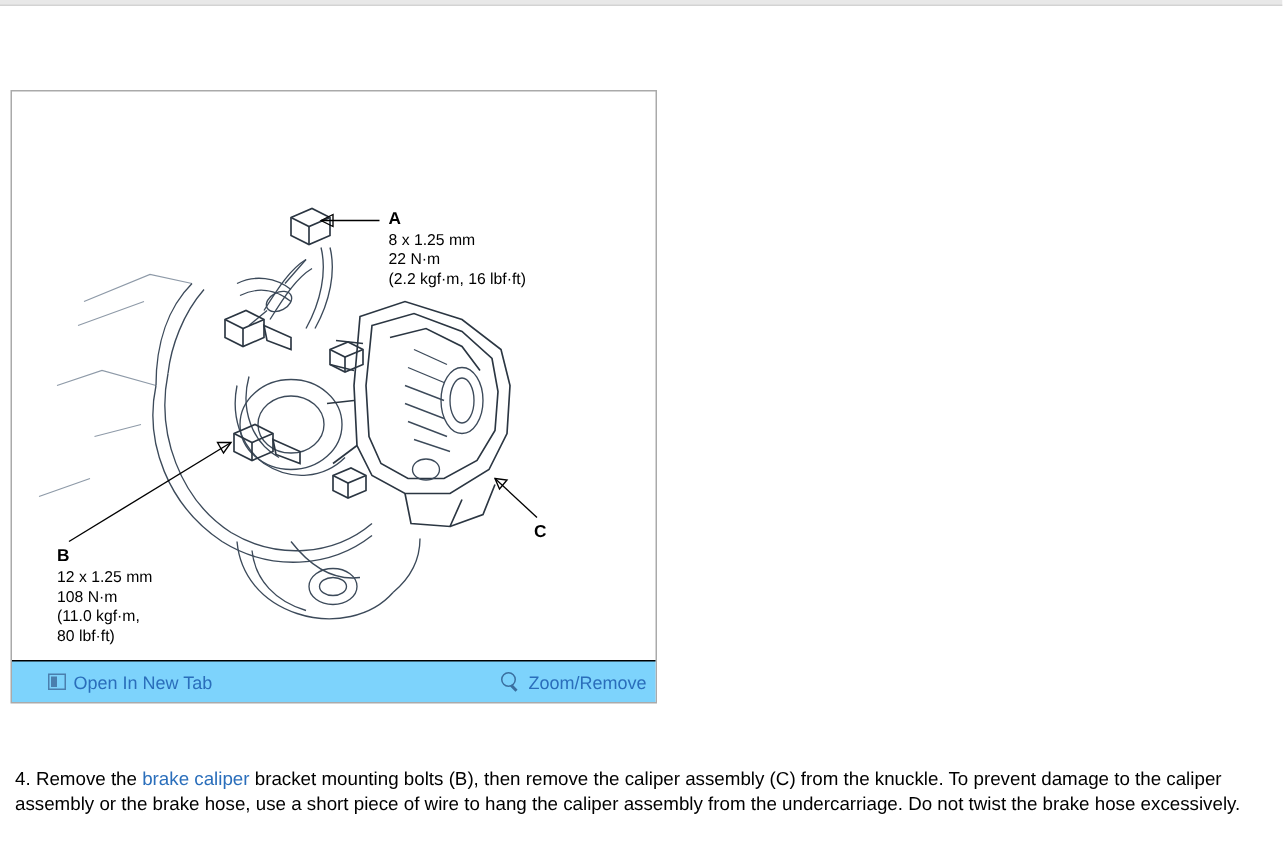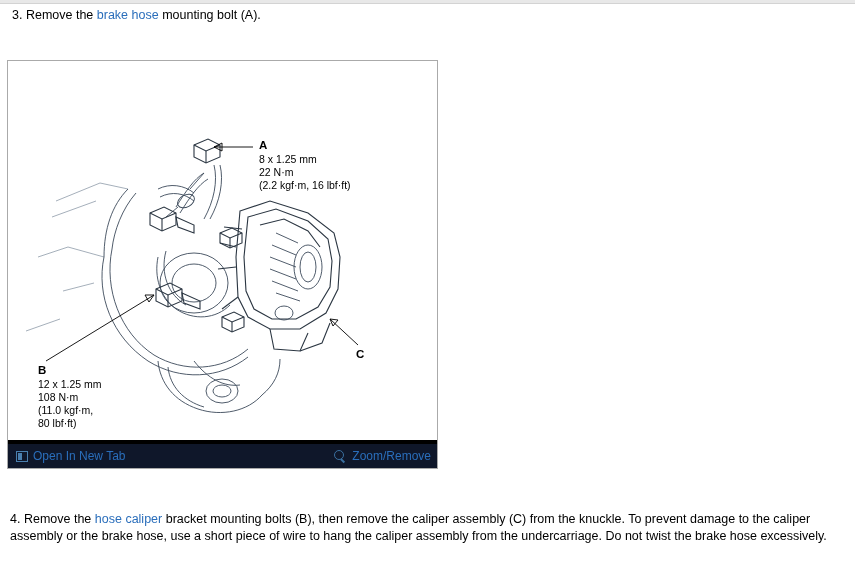--- a/index.html
+++ b/index.html
@@ -57,26 +57,26 @@
     overflow: hidden;
   }
   .figure-canvas svg { display: block; }
 
   .figure-footer {
     position: absolute;
     left: 0;
     bottom: 0;
     width: 429px;
     height: 28px;
-    background: #0f172a;
-    border-top: 4px solid #000000;
+    background: #7dd3fc;
+    border-top: 1px solid #000000;
     display: flex;
     align-items: center;
     justify-content: space-between;
-    padding: 0 6px 0 8px;
+    padding: 0 6px 0 24px;
   }
   .footer-btn {
     display: flex;
     align-items: center;
     gap: 5px;
     font-size: 12px;
     color: #2a6ebb;
     cursor: pointer;
     white-space: nowrap;
   }
@@ -131,24 +131,20 @@
   .draw-dark { fill: none; stroke: #2b3642; stroke-width: 1.1; }
   .lead { fill: none; stroke: #000; stroke-width: 0.9; }
 </style>
 </head>
 <body>
 
 <div id="page">
 
   <div class="topbar"></div>
 
-  <div class="step step-3">
-    <span>3.</span>
-    <span>Remove the </span><a class="link" href="#">brake hose</a><span> mounting bolt (A).</span>
-  </div>
 
   <div class="figure-panel">
     <div class="figure-canvas">
       <svg width="429" height="379" viewBox="0 0 429 379" xmlns="http://www.w3.org/2000/svg">
 
         <g class="draw-light">
           <path d="M48 140 L92 122 L120 128"></path>
           <path d="M44 156 L88 140"></path>
           <path d="M30 196 L60 186 L96 196"></path>
           <path d="M55 230 L86 222"></path>
@@ -280,16 +276,16 @@
       </div>
       <div class="footer-btn">
         <span class="mag-ico"></span>
         <span>Zoom/Remove</span>
       </div>
     </div>
   </div>
 
   <div class="step step-4">
     <span>4.</span>
-    <span>Remove the </span><a class="link" href="#">hose caliper</a><span> bracket mounting bolts (B), then remove the caliper assembly (C) from the knuckle. To prevent damage to the caliper assembly or the brake hose, use a short piece of wire to hang the caliper assembly from the undercarriage. Do not twist the brake hose excessively.</span>
+    <span>Remove the </span><a class="link" href="#">brake caliper</a><span> bracket mounting bolts (B), then remove the caliper assembly (C) from the knuckle. To prevent damage to the caliper assembly or the brake hose, use a short piece of wire to hang the caliper assembly from the undercarriage. Do not twist the brake hose excessively.</span>
   </div>
 
 </div>
 
 </body></html>

